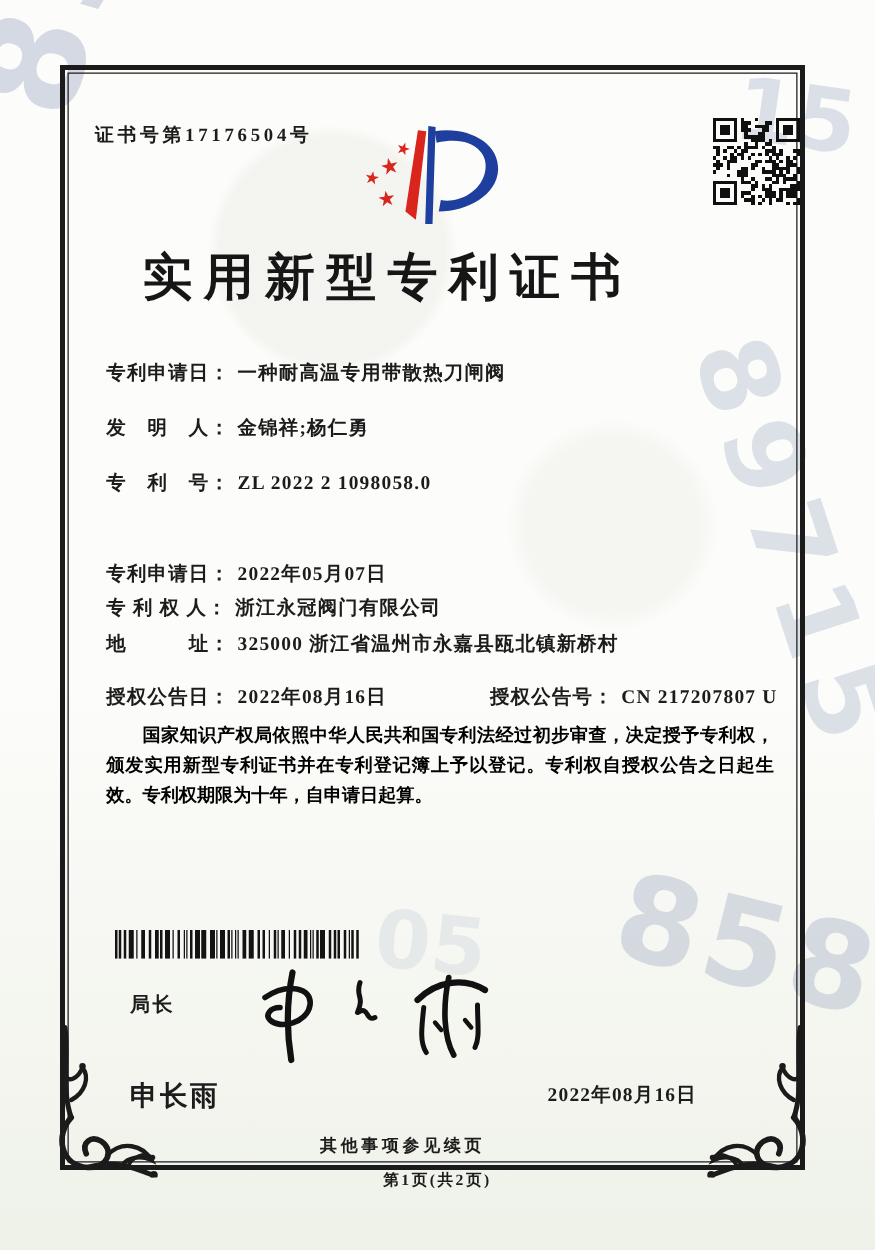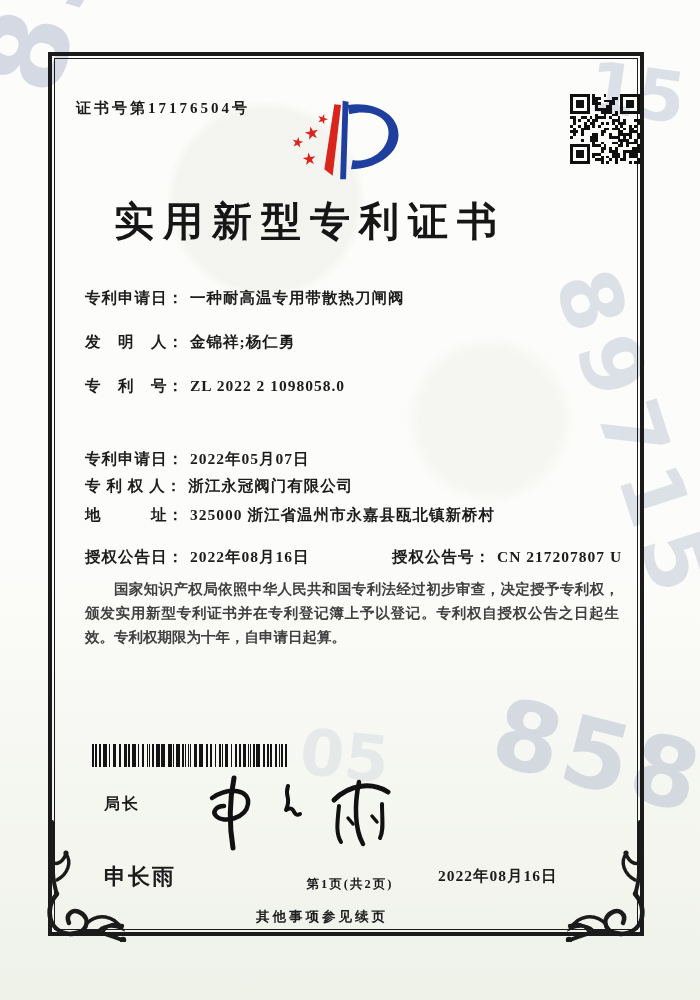--- a/index.html
+++ b/index.html
@@ -52,31 +52,31 @@
   
   .field{position:absolute;left:85px;font-size:15.5px;font-weight:bold;white-space:nowrap;}
   .flabel{letter-spacing:1px;}
   .fvalue{margin-left:6px;letter-spacing:1px;text-align:right;}
   .f-0{top:288px;} .f-1{top:332px;} .f-2{top:376px;} .f-3{top:419px;margin-top:30px;}
   .f-4{top:476px;} .f-5{top:505px;} .f-6{top:547px;}
   .field-right{position:absolute;left:392px;top:547px;font-size:15.5px;font-weight:bold;white-space:nowrap;}
   
   .body-text{
     position:absolute;left:85px;top:578px;width:534px;
-    font-size:14.5px;line-height:1.65;font-weight:600;text-align:justify;color:#404040;
+    font-size:14.5px;line-height:1.65;font-weight:600;text-align:justify;color:#000000;
   }
   .body-text p{margin:0;text-indent:2em;}
   
   .barcode{position:absolute;left:92px;top:744px;width:196px;height:23px;}
   
   .sig-title{position:absolute;left:104px;top:794px;font-size:16px;font-weight:bold;letter-spacing:2px;}
   .sig-name{position:absolute;left:104px;top:862px;font-size:22px;font-weight:bold;letter-spacing:2px;}
   .sig-hand{position:absolute;left:196px;top:772px;width:210px;height:88px;}
   .date-line{position:absolute;left:438px;top:866px;font-size:15.5px;font-weight:bold;letter-spacing:1px;}
-  .page-no{position:absolute;left:0;top:876px;width:700px;text-align:center;font-size:12.5px;font-weight:bold;letter-spacing:2px;}
+  .page-no{position:absolute;left:0;top:936px;width:700px;text-align:center;font-size:12.5px;font-weight:bold;letter-spacing:2px;}
   .footer-note{position:absolute;left:0;top:908px;width:644px;text-align:center;font-size:13.5px;font-weight:bold;letter-spacing:3px;}
 </style>
 </head>
 <body>
 
 <div class="paper-tint"></div>
 
 <div class="ghost g0">899</div>
 <div class="ghost g1">15</div>
 <div class="ghost g2">89715</div>

